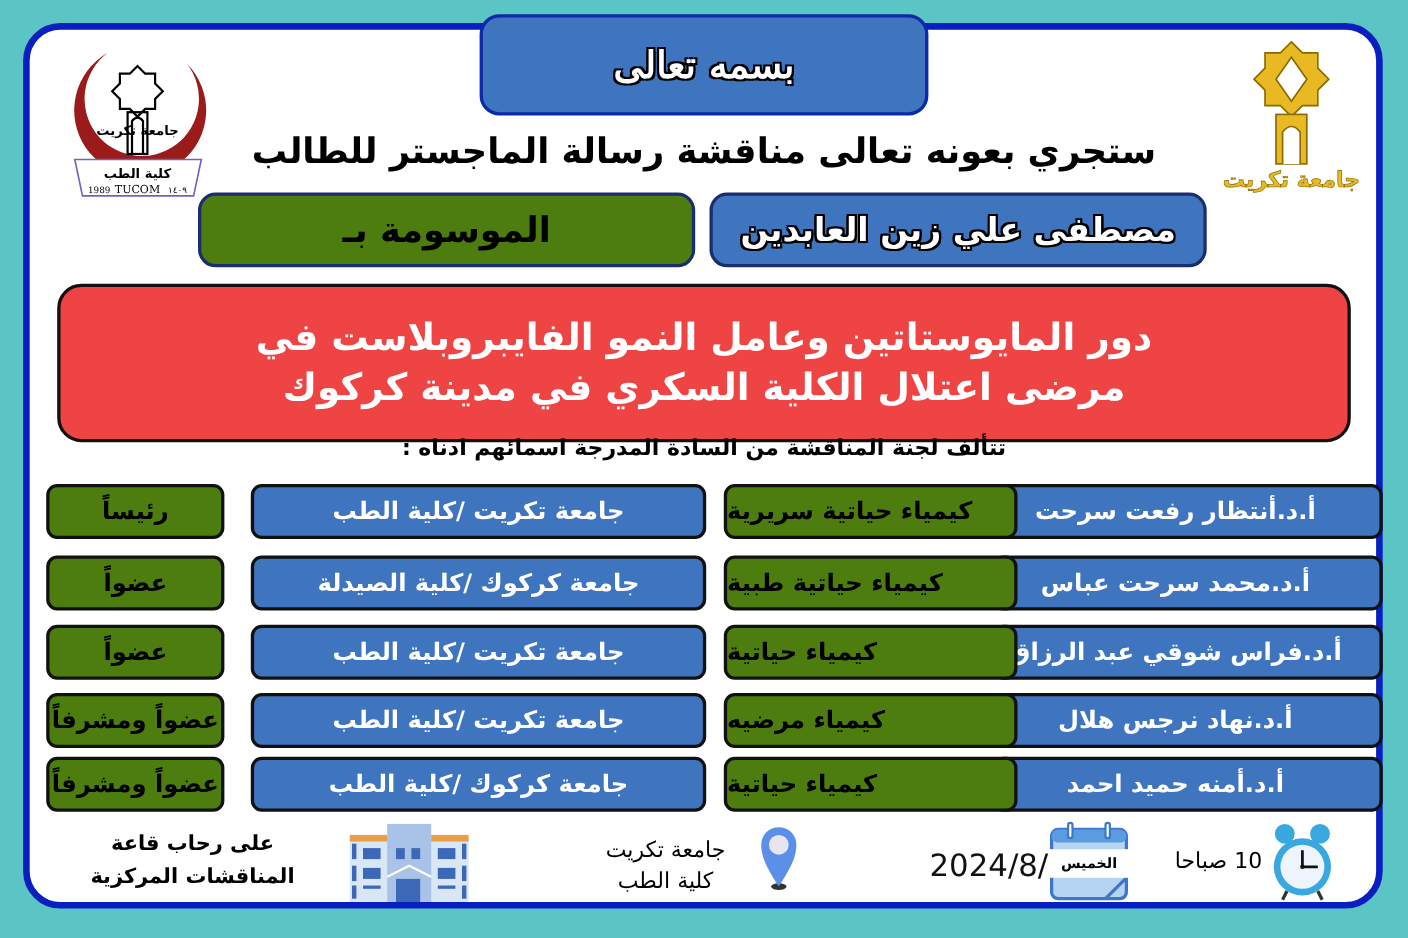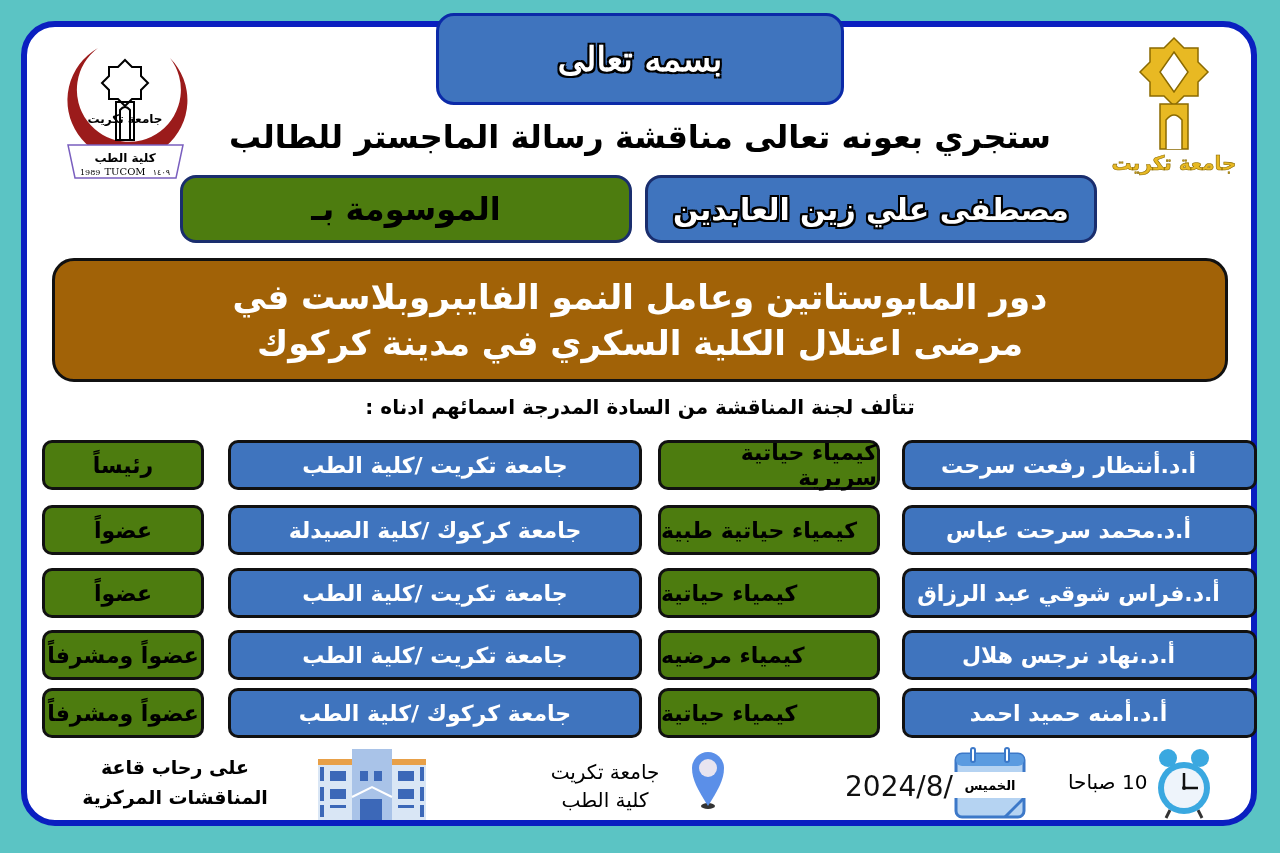--- a/index.html
+++ b/index.html
@@ -49,39 +49,39 @@
   .blue-pill { background: #3f74be; color: #fff; border-color: #1a2e6e; }
   .yellow-pill { background: #4d7c0f; color: #000; border-color: #1a2e6e; }
   .outlined-white {
     text-shadow: -2px -2px 0 #000, 2px -2px 0 #000, -2px 2px 0 #000, 2px 2px 0 #000, 0 2px 0 #000, 0 -2px 0 #000, 2px 0 0 #000, -2px 0 0 #000;
   }
 
   .student-box { left: 645px; top: 175px; width: 452px; height: 68px; font-size: 30px; border-radius: 16px; align-items: center; }
   .titled-box { left: 180px; top: 175px; width: 452px; height: 68px; font-size: 32px; border-radius: 16px; }
 
   .thesis-box {
-    left: 52px; top: 258px; width: 1176px; height: 124px;
-    background: #a16207;
+    left: 52px; top: 258px; width: 1176px; height: 144px;
+    background: #ef4444;
     border: 3px solid #111;
     border-radius: 22px;
     color: #fff;
     display: flex; flex-direction: column; align-items: center; justify-content: center;
     font-size: 34px; font-weight: bold; line-height: 46px;
   }
 
   .committee-intro {
     left: 240px; top: 392px; width: 800px; height: 30px;
     display: flex; align-items: center; justify-content: center;
     font-size: 20px; font-weight: bold; color: #000;
   }
 
   
   .row-cell { height: 50px; font-size: 22px; border-radius: 10px; border-width: 3px; border-color: #111; }
   .name-cell { left: 902px; width: 355px; justify-content: center; padding-right: 22px; }
-  .spec-cell { left: 658px; width: 222px; justify-content: flex-end; }
+  .spec-cell { left: 658px; width: 267px; justify-content: flex-end; }
   .inst-cell { left: 228px; width: 414px; justify-content: center; }
   .role-cell { left: 42px; width: 162px; justify-content: center; }
 
   
   .logo-left { left: 58px; top: 40px; width: 135px; height: 140px; }
   .logo-right { left: 1108px; top: 32px; width: 132px; height: 145px; }
 
   
   .footer-text { font-size: 19px; font-weight: bold; color: #000; text-align: center; }
   .venue-text { left: 60px; top: 752px; width: 230px; line-height: 30px; }

